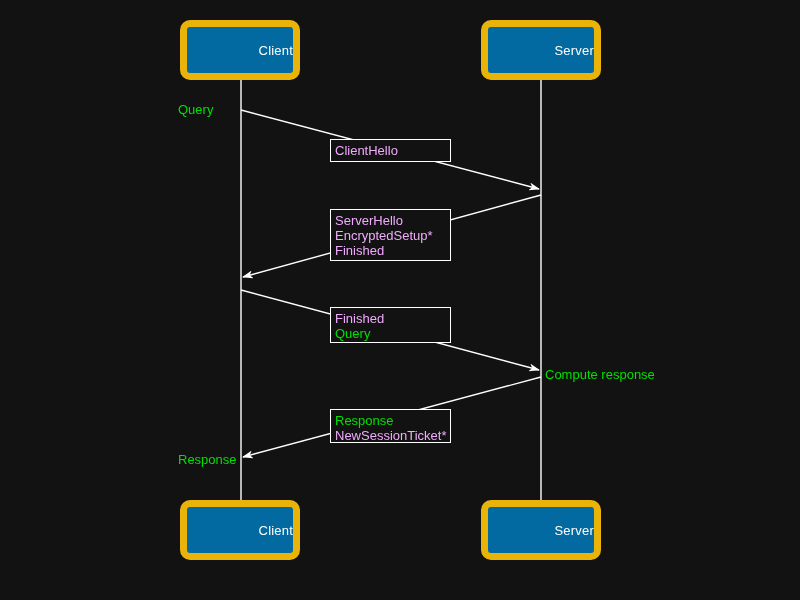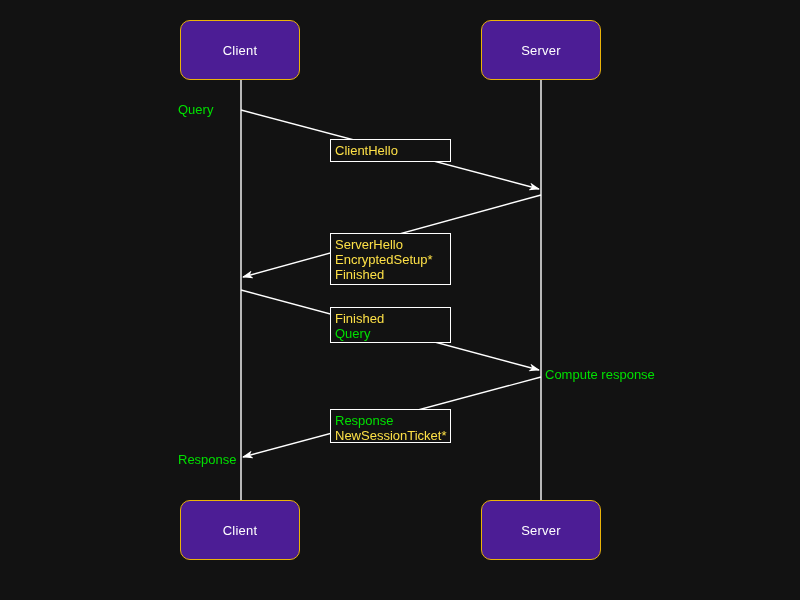--- a/index.html
+++ b/index.html
@@ -18,26 +18,26 @@
   #diagram-svg {
     position: absolute;
     left: 0;
     top: 0;
     width: 800px;
     height: 600px;
   }
   .actor-box {
     position: absolute;
     box-sizing: border-box;
-    border: 1px solid #eab308;
+    border: 7px solid #eab308;
     border-radius: 10px;
-    background: #4c1d95;
+    background: #0369a1;
     display: flex;
     align-items: center;
-    justify-content: center;
+    justify-content: flex-end;
   }
   .actor-label {
     color: #ffffff;
     font-size: 13px;
     font-family: "Liberation Sans", sans-serif;
     line-height: 1;
     letter-spacing: 0.2px;
   }
   .msg-box {
     position: absolute;
@@ -45,21 +45,21 @@
     border: 1px solid #ffffff;
     background: #121212;
     padding: 3px 4px 4px 4px;
     display: block;
   }
   .msg-line {
     font-size: 13px;
     font-family: "Liberation Sans", sans-serif;
     line-height: 15px;
     white-space: nowrap;
-    color: #fde047;
+    color: #f0abfc;
   }
   .msg-line.green {
     color: #00e000;
   }
   .side-note {
     position: absolute;
     font-size: 13px;
     font-family: "Liberation Sans", sans-serif;
     line-height: 15px;
     white-space: nowrap;
@@ -106,21 +106,21 @@
         <span class="actor-label">Client</span>
       </div>
       <div class="actor-box" style="left: 481px; top: 500px; width: 120px; height: 60px;">
         <span class="actor-label">Server</span>
       </div>
     </div>
   <div id="message-boxes-layer">
       <div class="msg-box" style="left: 330px; top: 139px; width: 121px; height: 23px;">
         <div class="msg-line">ClientHello</div>
       </div>
-      <div class="msg-box" style="left: 330px; top: 209px; width: 121px; height: 52px; margin-top: 24px;">
+      <div class="msg-box" style="left: 330px; top: 209px; width: 121px; height: 52px;">
         <div class="msg-line">ServerHello</div>
         <div class="msg-line">EncryptedSetup*</div>
         <div class="msg-line">Finished</div>
       </div>
       <div class="msg-box" style="left: 330px; top: 307px; width: 121px; height: 36px;">
         <div class="msg-line">Finished</div>
         <div class="msg-line green">Query</div>
       </div>
       <div class="msg-box" style="left: 330px; top: 409px; width: 121px; height: 34px;">
         <div class="msg-line green">Response</div>

